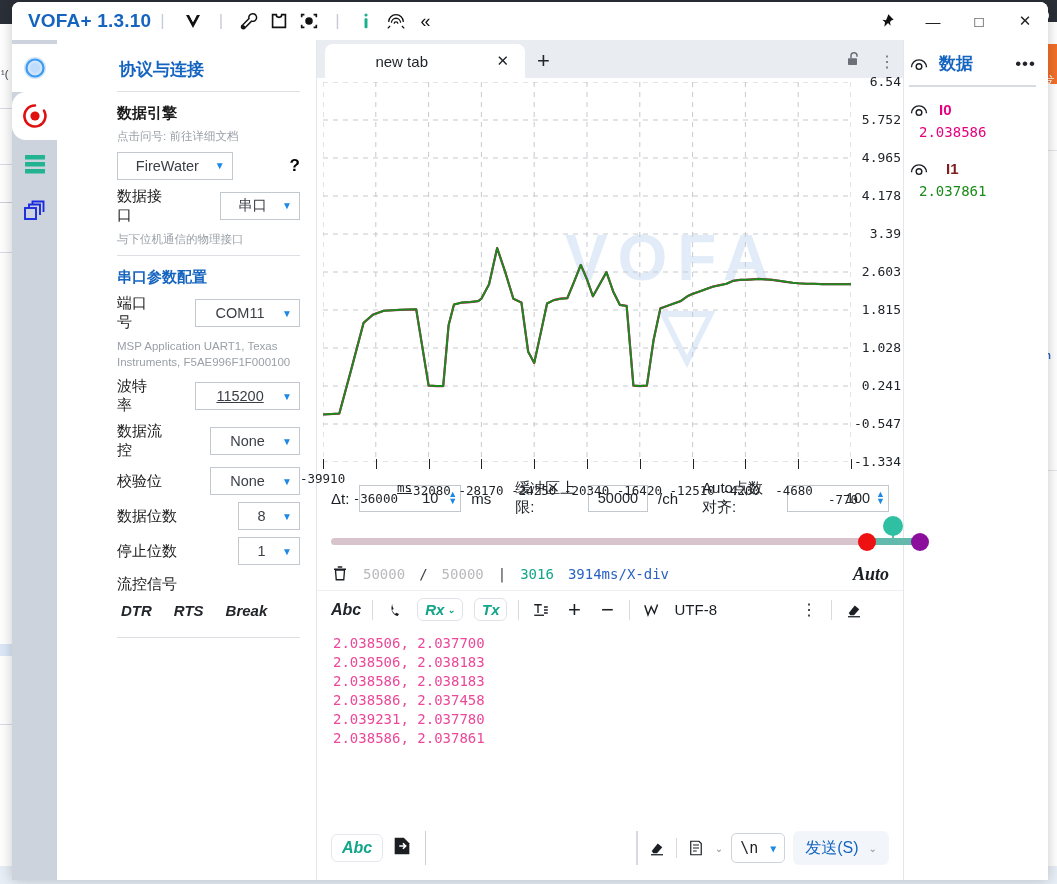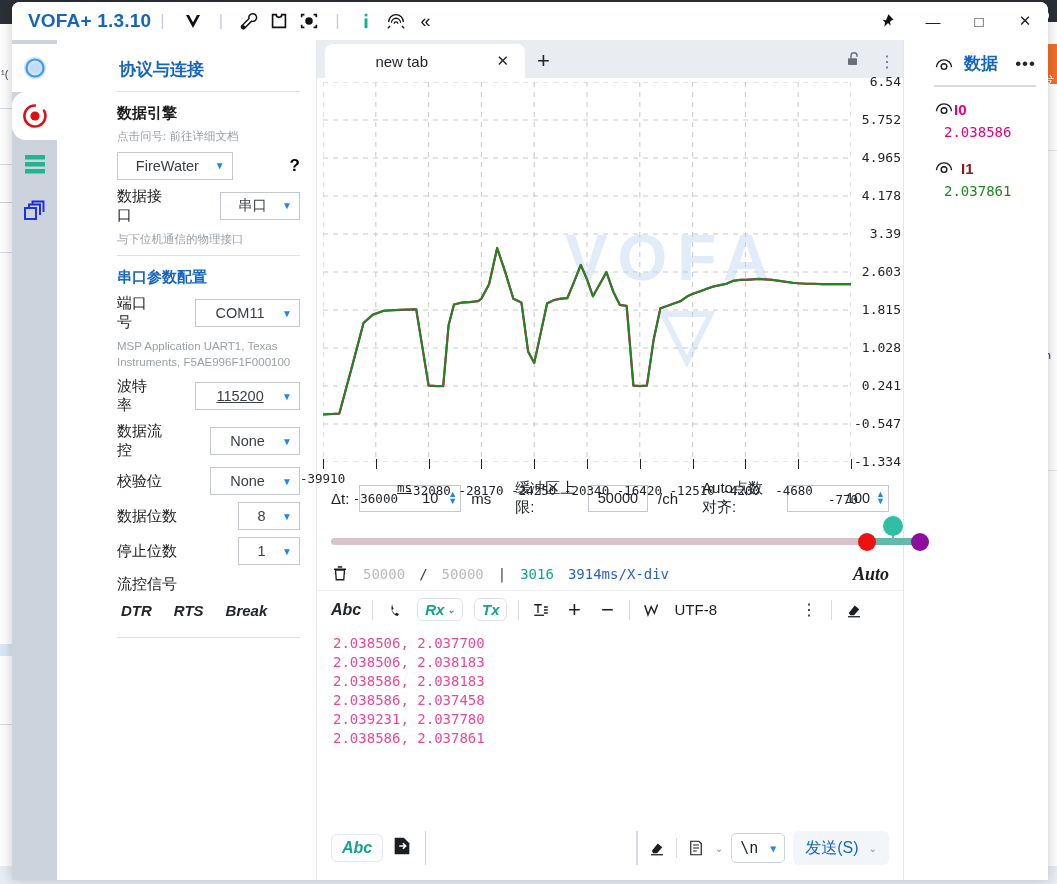--- a/index.html
+++ b/index.html
@@ -263,28 +263,28 @@
   }
   #send-btn {
     background:#f2f6fb; border-radius: 6px; height: 34px; display:flex;
     align-items:center; gap: 10px; padding: 0 12px;
     color:#1565c0; font-size: 16px; cursor:pointer;
   }
 
   
   #data-panel {
     width: 145px; background:#ffffff; border-left: 1px solid #e3e6eb;
-    padding: 12px 12px 0 30px;
+    padding: 12px 12px 0 5px;
   }
   #data-head { display:flex; align-items:center; gap: 10px; }
   #data-title { color:#1565c0; font-weight:bold; font-size: 17px; flex:1; }
   #data-dots { font-size: 17px; letter-spacing:1px; color:#21252b; cursor:pointer; }
   #data-hr { height: 2px; background:#d8dce2; margin: 10px 0 14px 0; }
   .ch-block { margin-bottom: 20px; }
-  .ch-head { display:flex; align-items:flex-start; }
+  .ch-head { display:flex; align-items:center; gap: 10px; }
   .ch-name { font-weight: bold; font-size: 15px; }
   .ch-val { font-family:"DejaVu Sans Mono", monospace; font-size: 14px;
             margin: 6px 0 0 10px; }
   .eye { width: 20px; height: 14px; flex: none; }
 </style>
 </head>
 <body>
 
 <div id="bg-desktop">
   <div id="bg-dark-strip"></div>

